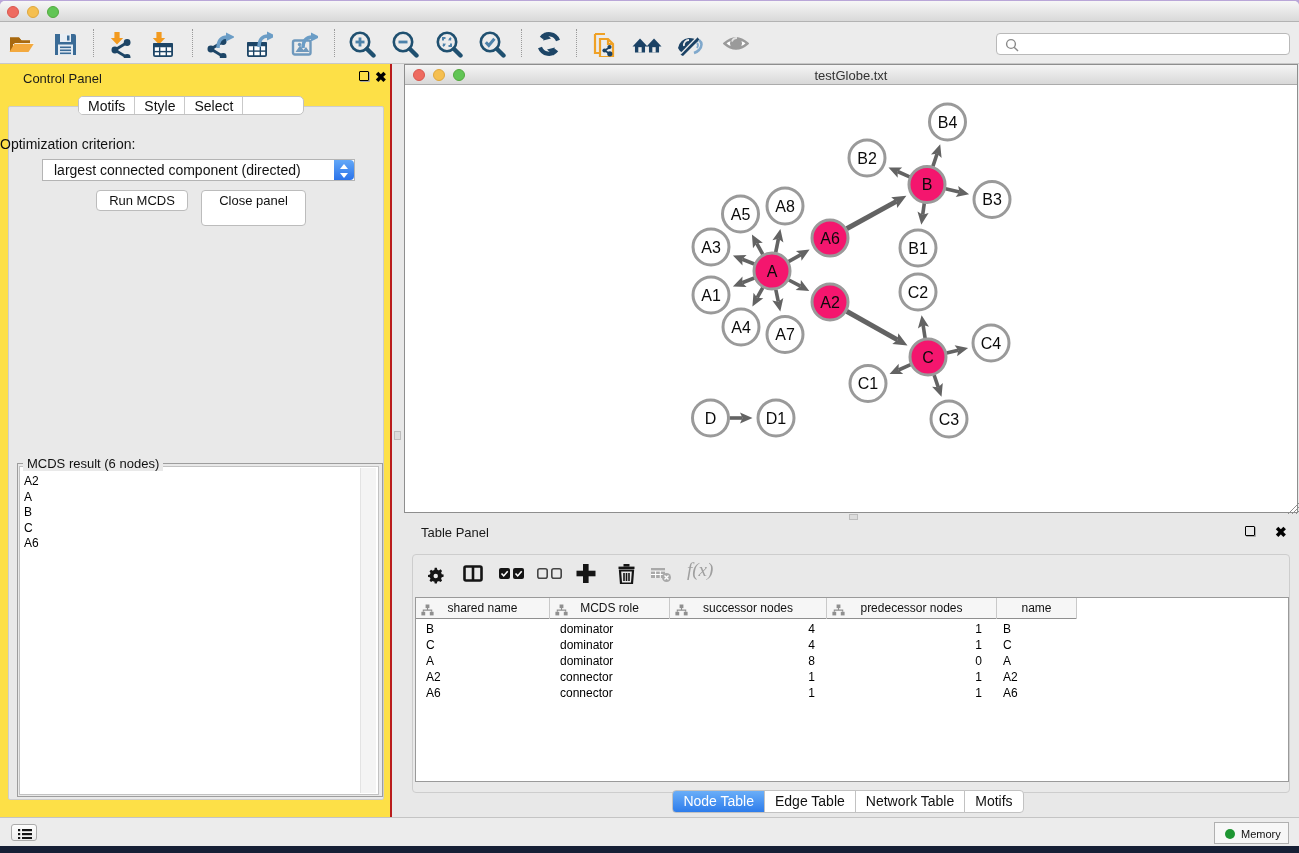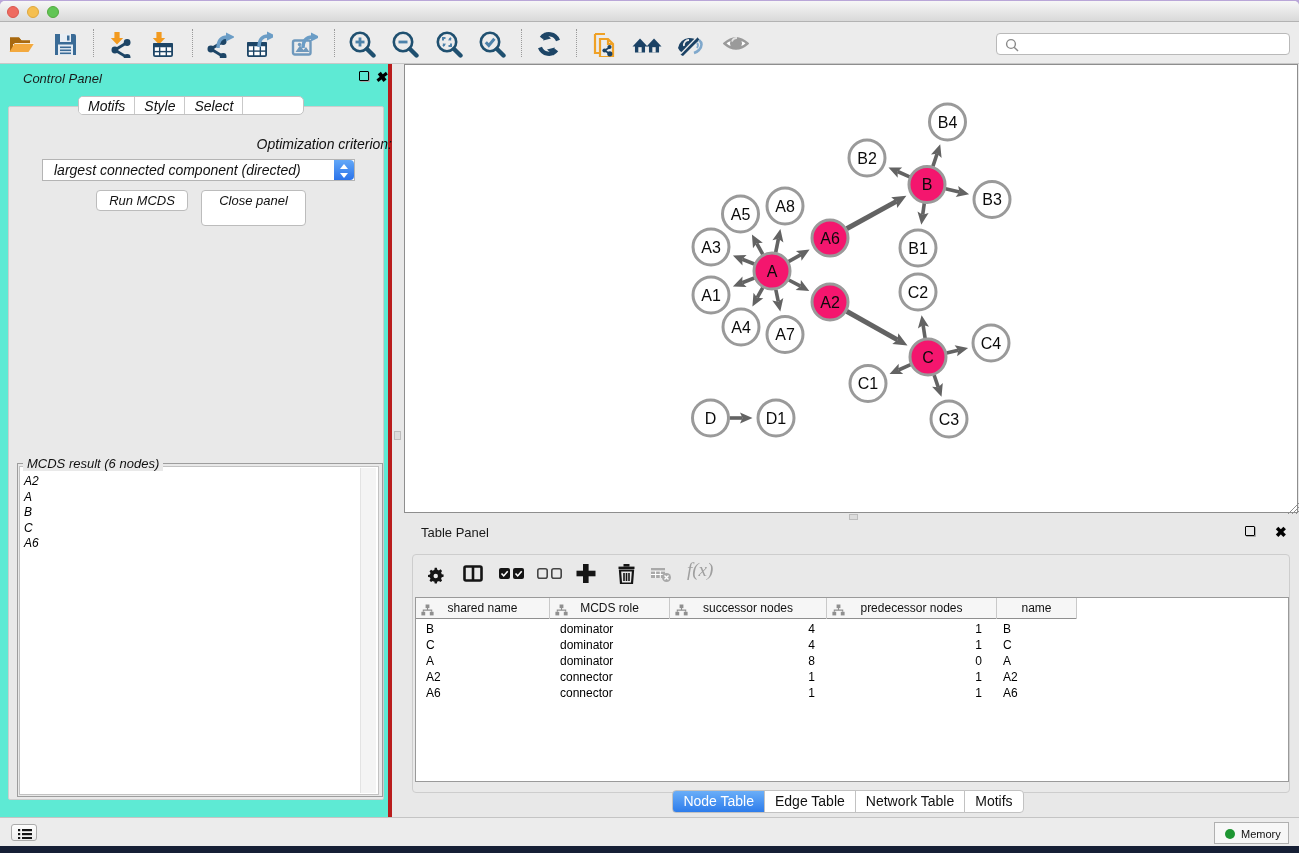--- a/index.html
+++ b/index.html
@@ -13,30 +13,30 @@
 .tl { width:12px; height:12px; border-radius:50%; top:5px; }
 .tl.red { background:#ee6b60; border:0.5px solid #d9574e; left:7px; }
 .tl.yel { background:#f5bf50; border:0.5px solid #dfa73c; left:27px; }
 .tl.grn { background:#61c555; border:0.5px solid #53a93f; left:47px; }
 #apptitle { left:0; right:0; top:4px; text-align:center; font-size:13px; color:#404040; }
 
 #toolbar { left:0; top:22px; width:1299px; height:42px; background:#ececec; border-bottom:1px solid #c8c8c8; }
 .tbsep { top:7px; width:1px; height:28px; border-left:1px dotted #9a9a9a; }
 #searchbox { left:996px; top:11px; width:294px; height:22px; background:#fff; border:1px solid #b9b9b9; border-radius:4px; }
 
-#cpanel { left:0; top:64px; width:392px; height:753px; background:#5eead4; border-right:4px solid #b91c1c;font-style:italic; }
+#cpanel { left:0; top:64px; width:392px; height:753px; background:#fde047; border-right:2px solid #b91c1c; }
 #cpanel .hdr { left:23px; top:7px; font-size:13px; color:#1a1a1a; }
 #cp-float { left:359px; top:7px; width:10px; height:10px; border:1.5px solid #000; border-radius:1px; box-shadow:1px 1px 0 #aaa;}
 #cp-close { left:375px; top:5px; font-size:14px; font-weight:bold; color:#000; }
 #cp-content { left:8px; top:42px; width:376px; height:694px; background:#e9e9e9; border:1px solid #cdcdcd; border-radius:2px; }
 #cp-tabs { left:78px; top:32px; height:19px; display:flex; border:1px solid #c2c2c2; border-radius:5px; overflow:hidden; background:#fff; }
 #cp-tabs .tab { font-size:14px; color:#111; padding:1px 9px 0; line-height:17px; border-right:1px solid #c9c9c9; background:#fff; }
 #cp-tabs .tab.last { border-right:none; }
 #cp-tabs .tab.sel { background:linear-gradient(#6aaef8,#2d7ceb); color:#fff;margin-top:20px; }
-#opt-label { left:0; width:392px; top:72px; text-align:right; font-size:14px; color:#111; }
+#opt-label { left:0; width:392px; top:72px; text-align:left; font-size:14px; color:#111; }
 #opt-combo { left:42px; top:95px; width:313px; height:22px; background:#fff; border:1px solid #b4b4b4; border-radius:0; }
 #opt-combo .txt { left:11px; top:2px; font-size:14px; color:#111; position:absolute;}
 #opt-combo .step { position:absolute; right:0px; top:0px; width:20px; height:20px; border-radius:0 4px 4px 0; background:linear-gradient(#63a8f8,#2b73ea); }
 .btn { background:#fff; border:1px solid #bcbcbc; border-radius:4px; font-size:13px; color:#111; text-align:center; }
 #btn-run { left:96px; top:126px; width:92px; height:21px; line-height:19px; }
 #btn-close { left:201px; top:126px; width:105px; height:36px; line-height:19px; }
 #mcds-box { left:17px; top:399px; width:366px; height:334px; border:1px solid #9d9d9d; }
 #mcds-label { left:23px; top:392px; background:#e9e9e9; padding:0 4px; font-size:13px; color:#111; }
 #mcds-list { left:19px; top:402px; width:360px; height:329px; background:#fff; border:1px solid #c2c2c2; font-size:12px; color:#000; padding:7px 0 0 4px; line-height:15.5px; }
 #mcds-scroll { left:360px; top:404px; width:16px; height:325px; background:#f4f4f4; border-left:1px solid #e3e3e3;}
@@ -255,20 +255,26 @@
   <div class="abs btn" id="btn-close">Close panel</div>
   <div class="abs" id="mcds-box"></div>
   <div class="abs" id="mcds-list">A2<br>A<br>B<br>C<br>A6</div>
   <div class="abs" id="mcds-scroll"></div>
   <div class="abs" id="mcds-label">MCDS result (6 nodes)</div>
 </div>
 <div class="abs" id="rdesk"></div>
 <div class="abs" style="left:394px;top:431px;width:7px;height:9px;background:#dcdcdc;border:1px solid #bdbdbd"></div>
 <div class="abs" style="left:849px;top:514px;width:9px;height:6px;background:#dcdcdc;border:1px solid #bdbdbd"></div>
 <div class="abs" id="netwin">
+  <div class="abs" id="nettitle">
+    <div class="abs tl red" style="left:8px;top:4px;"></div>
+      <div class="abs tl yel" style="left:28px;top:4px;"></div>
+      <div class="abs tl grn" style="left:48px;top:4px;"></div>
+    <div class="abs t">testGlobe.txt</div>
+  </div>
   <div class="abs" id="netcanvas">
     <svg id="graph" width="892" height="426" font-family="Liberation Sans, sans-serif">
 <line x1="349.3" y1="192.0" x2="337.2" y2="196.7" stroke="#636363" stroke-width="3.6"></line>
 <polygon points="327.9,200.4 337.5,190.6 337.2,196.7 341.6,201.0" fill="#636363"></polygon>
 <line x1="349.3" y1="178.0" x2="337.2" y2="173.3" stroke="#636363" stroke-width="3.6"></line>
 <polygon points="327.9,169.6 341.6,169.0 337.2,173.3 337.5,179.4" fill="#636363"></polygon>
 <line x1="357.8" y1="201.6" x2="352.2" y2="211.7" stroke="#636363" stroke-width="3.6"></line>
 <polygon points="347.4,220.4 348.5,206.8 352.2,211.7 358.3,212.2" fill="#636363"></polygon>
 <line x1="357.8" y1="168.4" x2="351.7" y2="157.3" stroke="#636363" stroke-width="3.6"></line>
 <polygon points="346.9,148.6 357.8,156.8 351.7,157.3 348.0,162.2" fill="#636363"></polygon>

